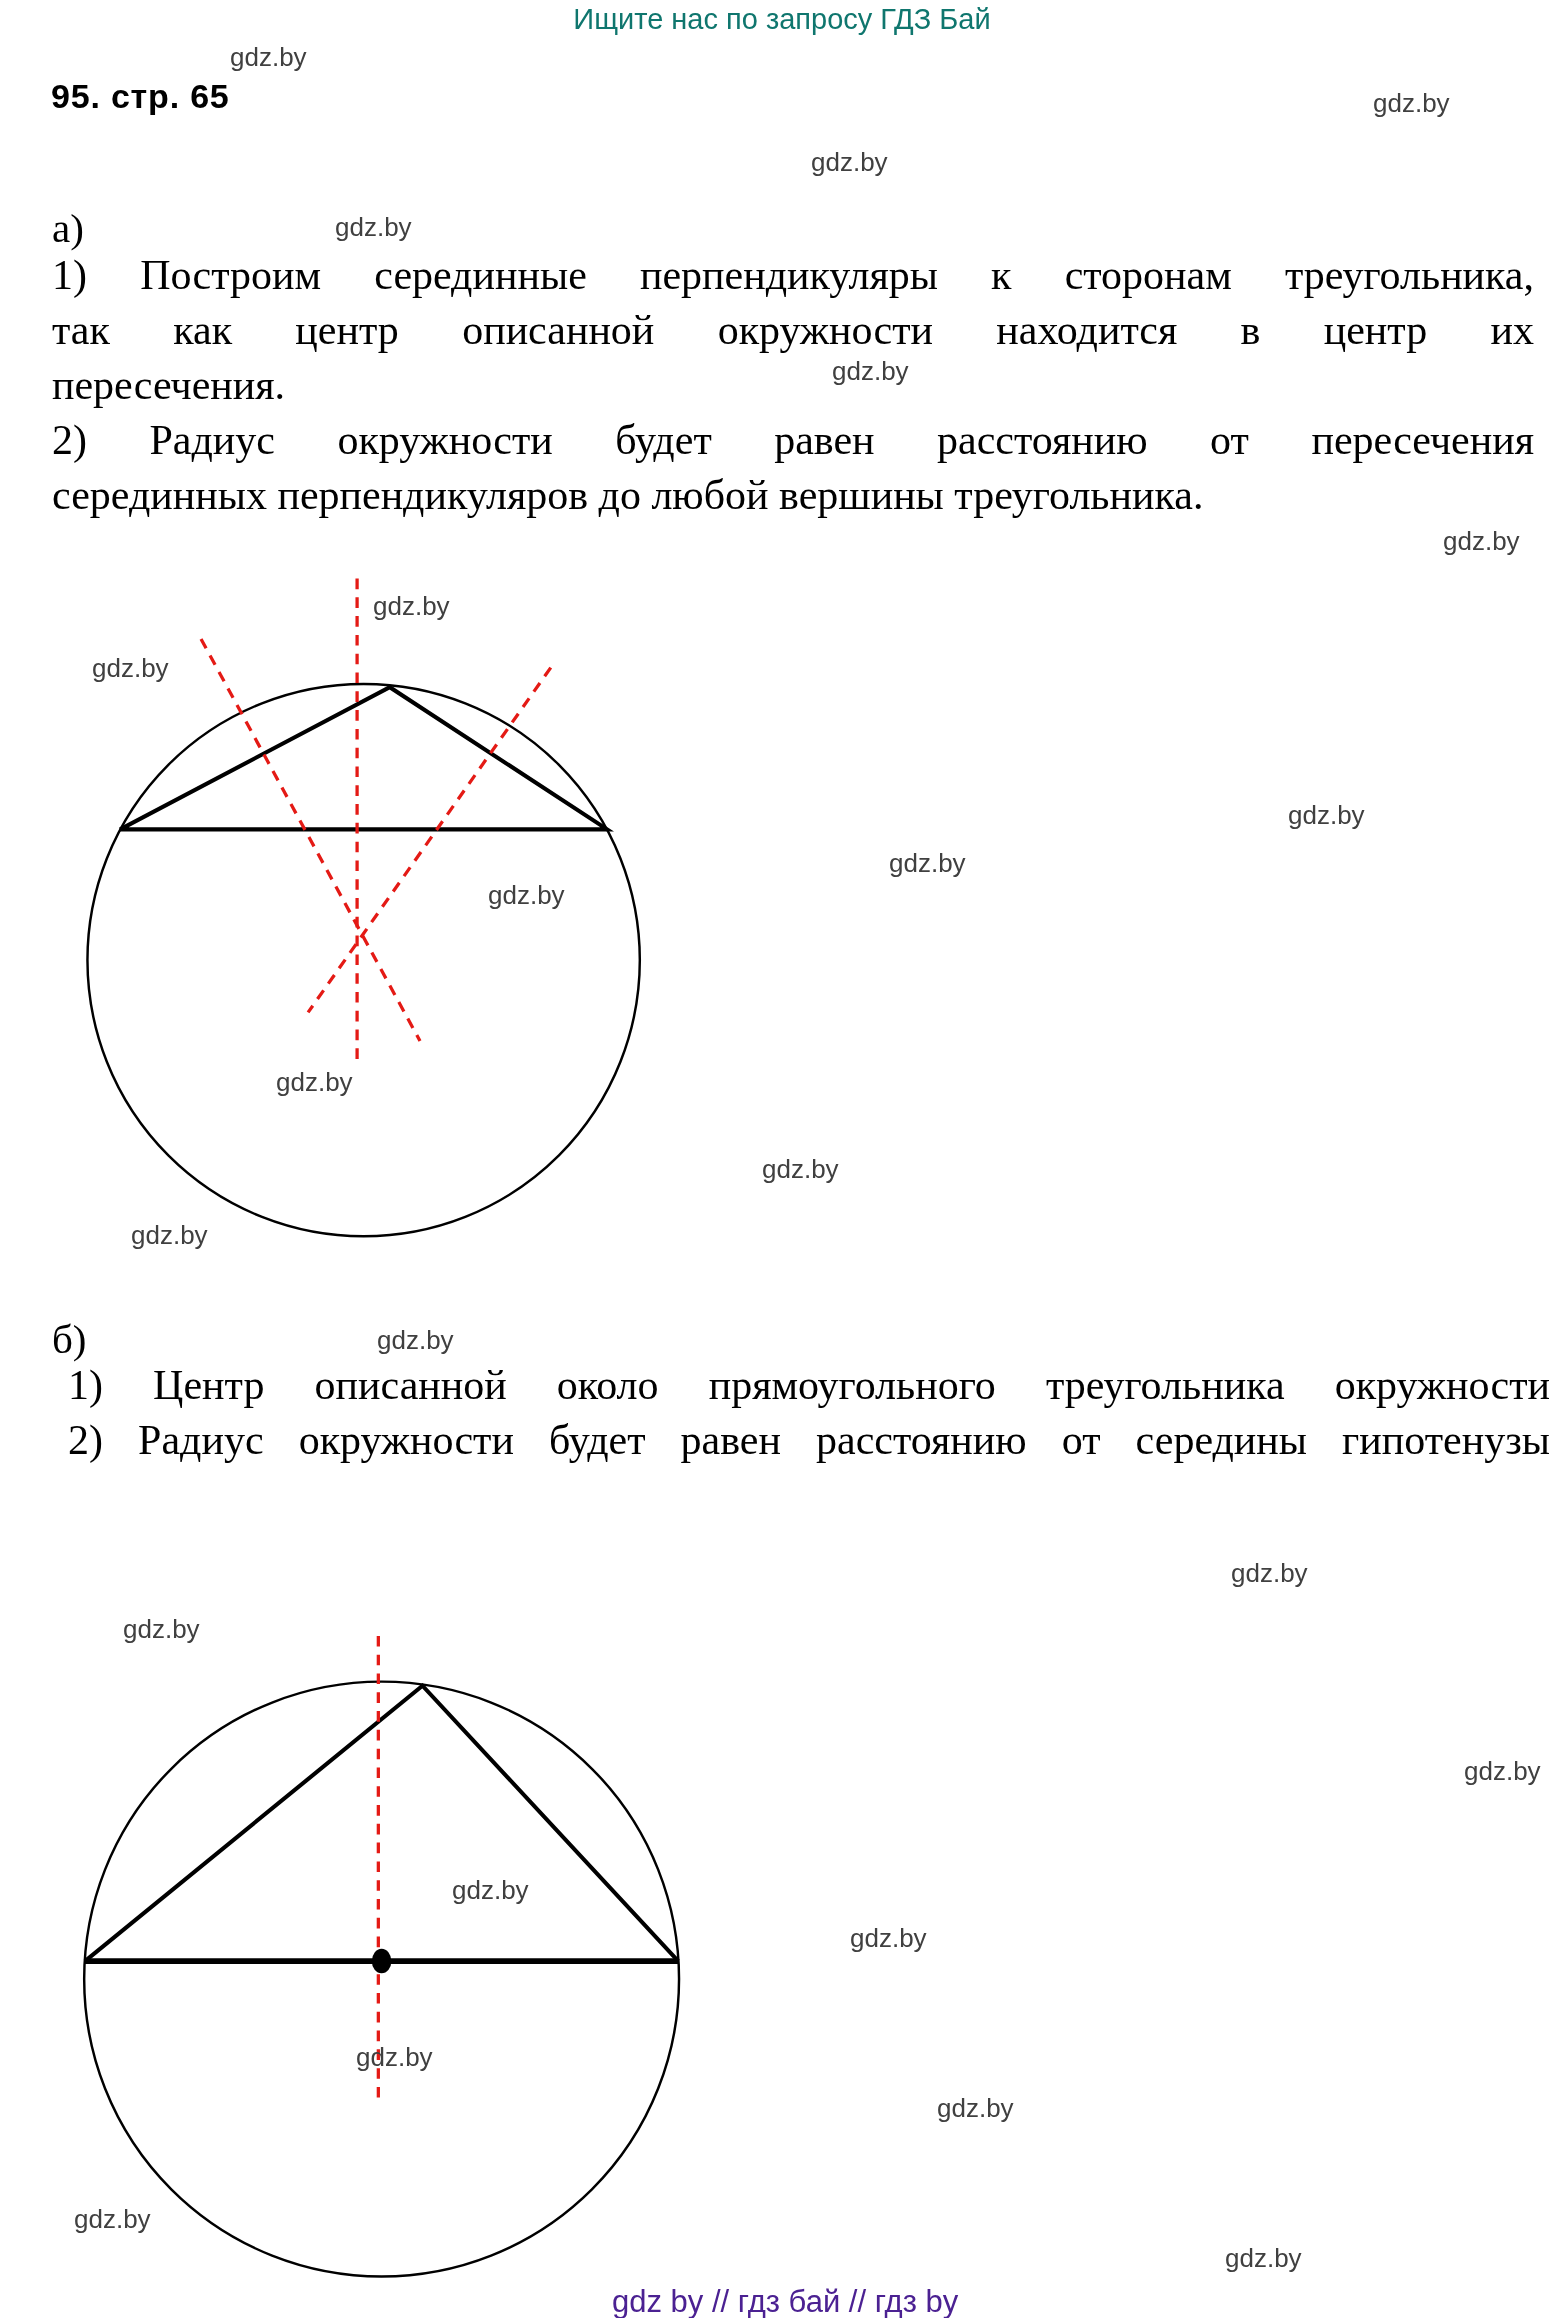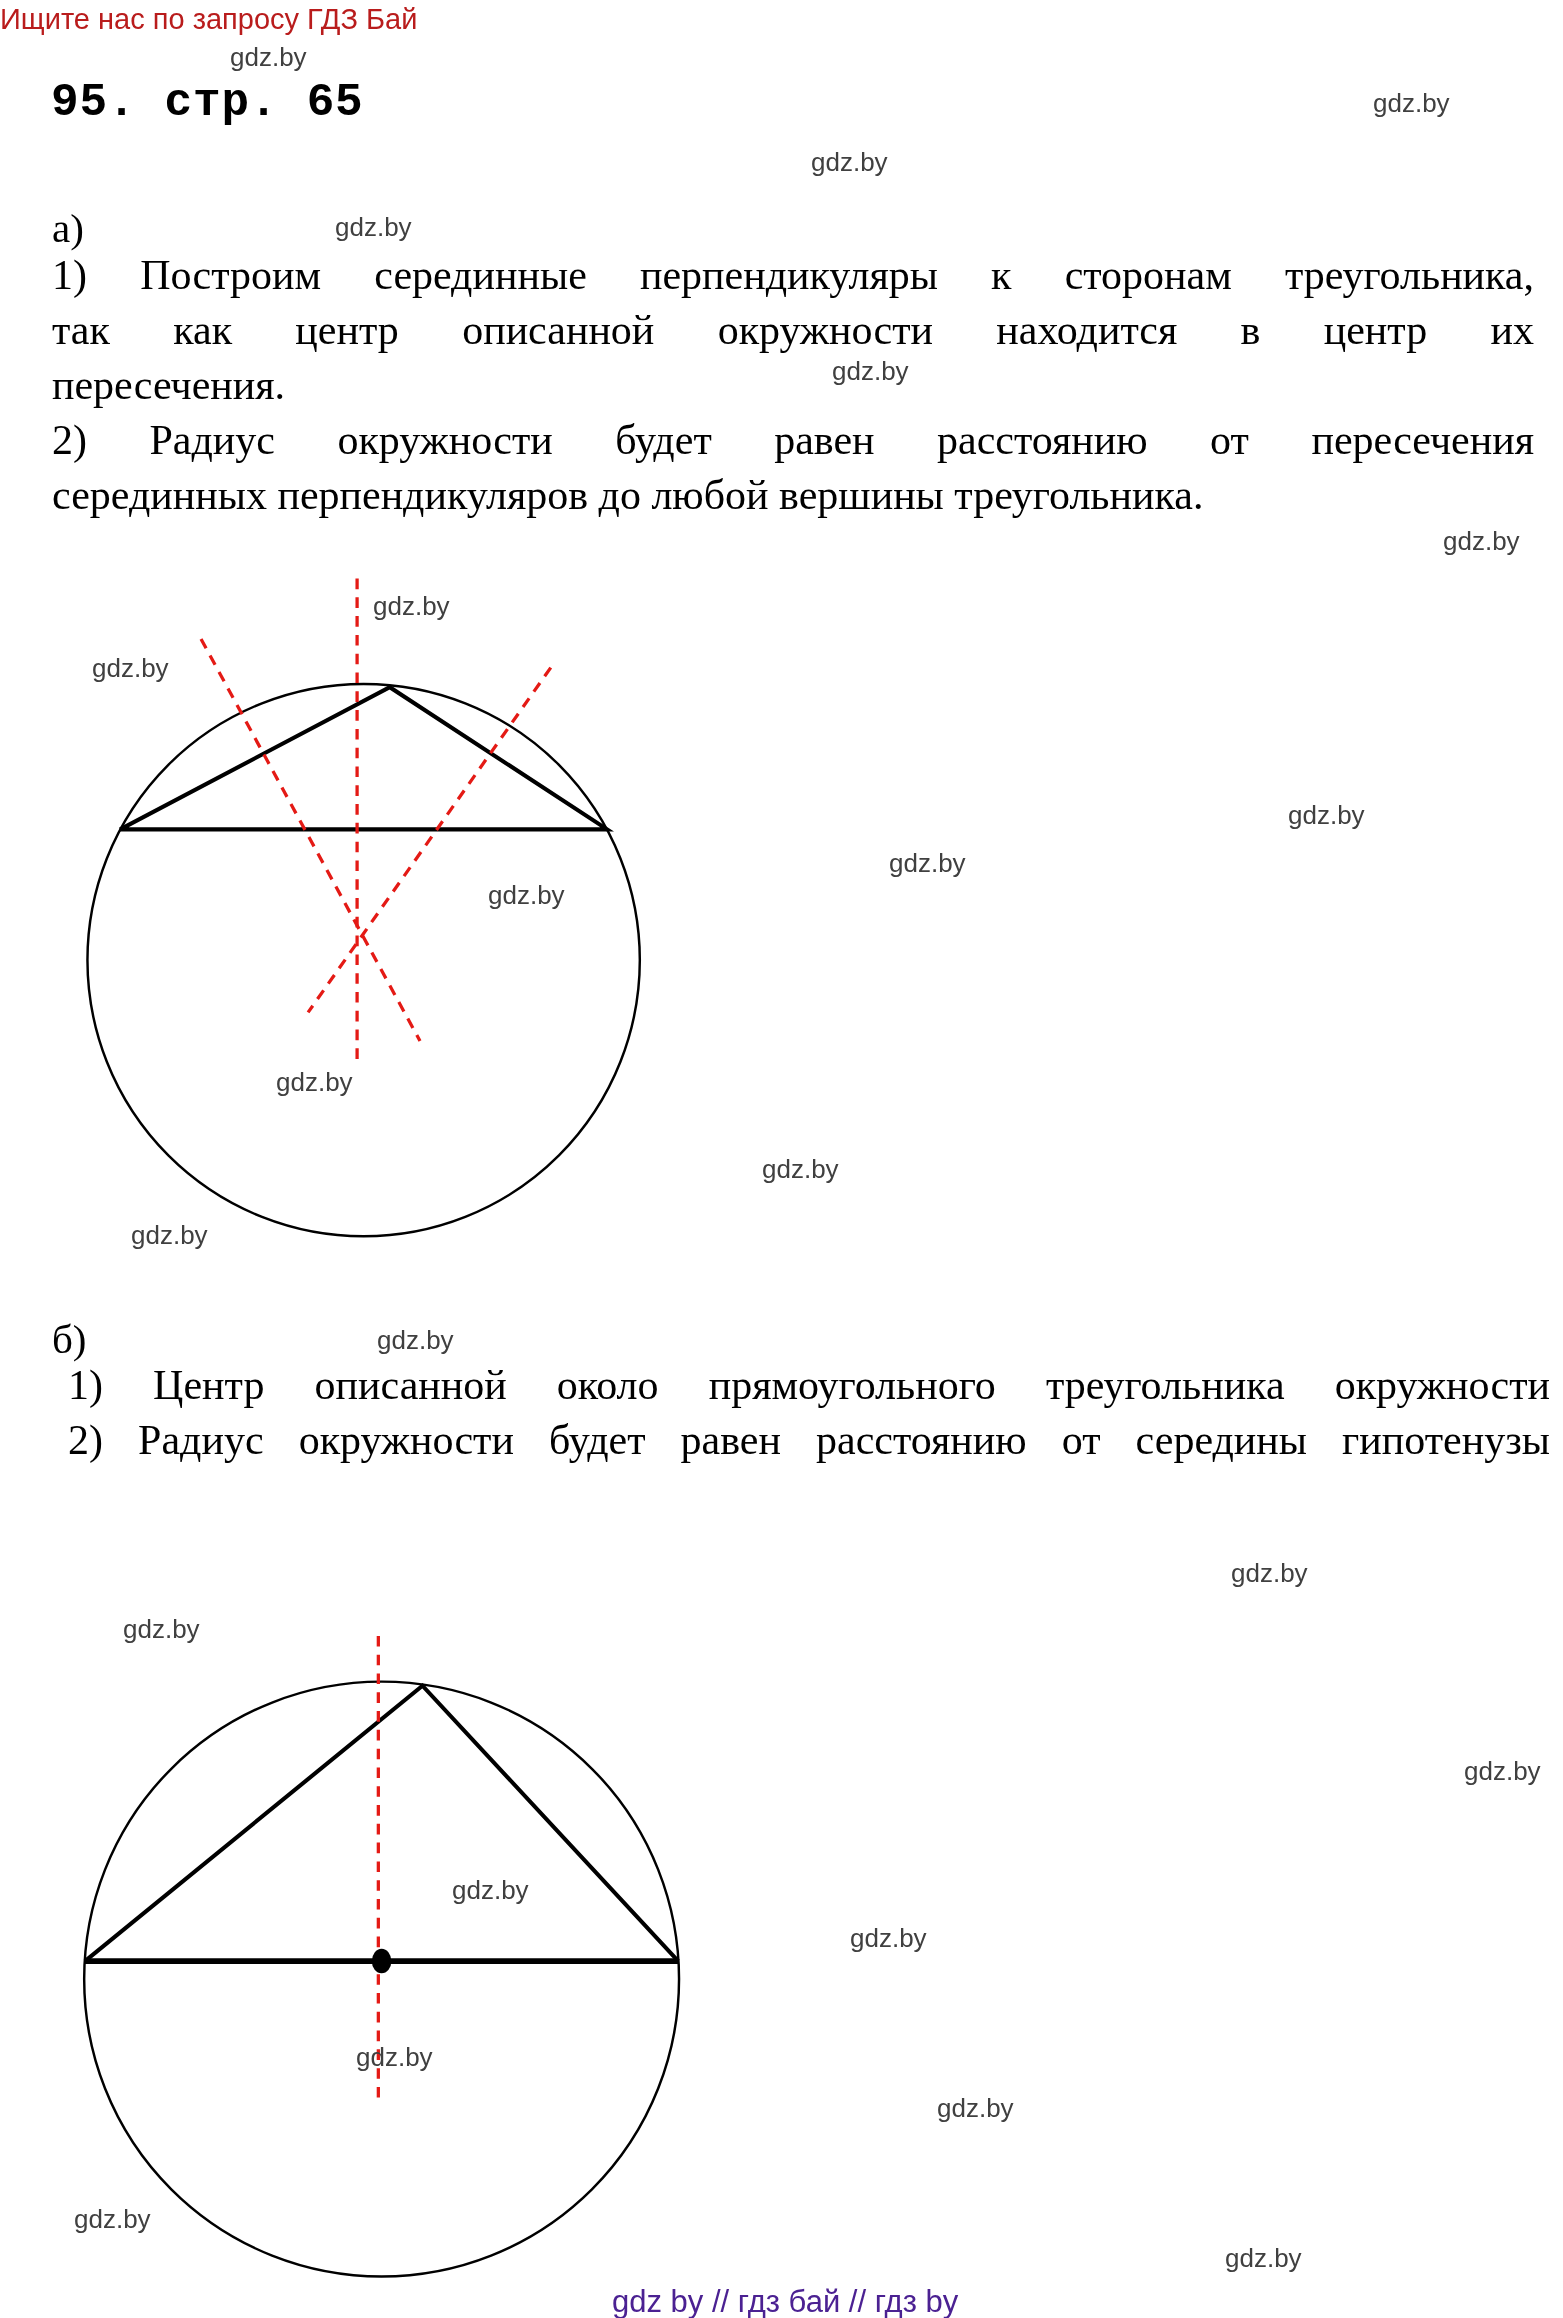--- a/index.html
+++ b/index.html
@@ -1,27 +1,27 @@
 <!DOCTYPE html>
 <html style="font-size:13px"><head>
 <meta charset="utf-8">
 <style>
   html,body{margin:0;padding:0;background:#ffffff;}
   .page{
     position:relative;width:1564px;height:2319px;background:#ffffff;
     font-family:"Liberation Serif",serif;color:#000;overflow:hidden;
   }
   .promo{
-    position:absolute;top:3.3px;left:0;width:100%;text-align:left;
-    font-family:"Liberation Sans",sans-serif;font-size:29px;color:#b91c1c;
+    position:absolute;top:3.3px;left:0;width:100%;text-align:center;
+    font-family:"Liberation Sans",sans-serif;font-size:29px;color:#0f766e;
     line-height:1.15;
   }
   .title{
-    position:absolute;left:51px;top:78px;font-size:46px;font-weight:bold;
-    font-family:Liberation Mono, monospace;line-height:1.1;letter-spacing:0.8px;
+    position:absolute;left:51px;top:78px;font-size:34px;font-weight:bold;
+    font-family:Liberation Sans, sans-serif;line-height:1.1;letter-spacing:0.8px;
   }
   .seclabel{
     position:absolute;left:52px;font-size:41px;line-height:1.1;
     font-family:"Liberation Serif",serif;
   }
   #label-a{top:206px;}
   #label-b{top:1317px;}
   .para{
     position:absolute;left:52px;width:1482px;font-size:42px;line-height:55px;
     font-family:"Liberation Serif",serif;

